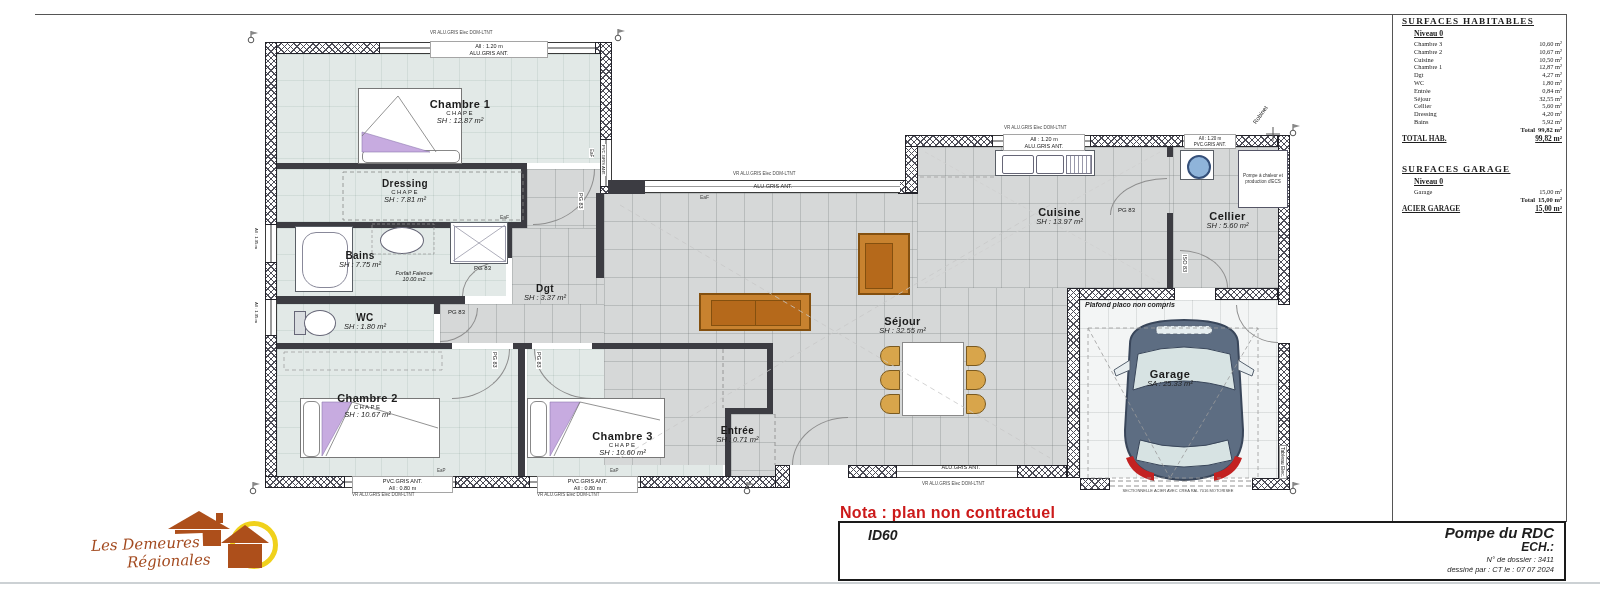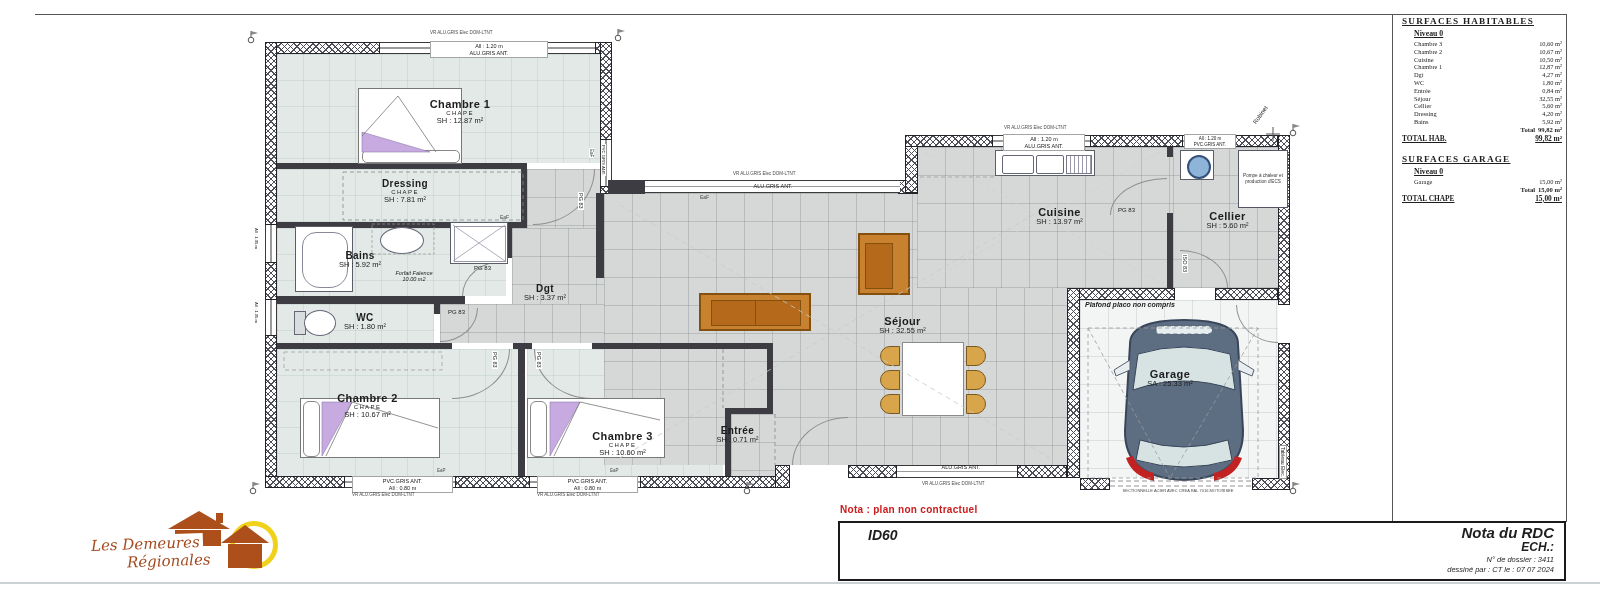--- a/index.html
+++ b/index.html
@@ -34,21 +34,21 @@
   .arc{position:absolute;box-sizing:border-box;}
   .arc.tl{border-top:1px solid #8d8d8d;border-left:1px solid #8d8d8d;border-top-left-radius:100% 100%;}
   .arc.tr{border-top:1px solid #8d8d8d;border-right:1px solid #8d8d8d;border-top-right-radius:100% 100%;}
   .arc.bl{border-bottom:1px solid #8d8d8d;border-left:1px solid #8d8d8d;border-bottom-left-radius:100% 100%;}
   .arc.br{border-bottom:1px solid #8d8d8d;border-right:1px solid #8d8d8d;border-bottom-right-radius:100% 100%;}
   
   .rl{position:absolute;text-align:center;line-height:1.12;color:#1c1c1c;}
   .rn{font-weight:bold;font-size:11px;letter-spacing:.4px;}
   .rn.sm{font-size:10px;}
   .rf{font-size:6px;letter-spacing:1.4px;}
-  .ra{font-size:7.5px;}
+  .ra{font-size:7.5px;font-style:italic;}
   
   .wl{position:absolute;background:#fff;border:0.5px solid #a5a5a5;text-align:center;
       font-size:5.5px;line-height:6.5px;padding:1px 2px;white-space:nowrap;color:#222;}
   .tt{position:absolute;font-size:4.5px;color:#4a4a4a;white-space:nowrap;}
   .vt{position:absolute;writing-mode:vertical-rl;font-size:5.5px;color:#222;white-space:nowrap;background:#fff;padding:1px 0;}
   .dl{position:absolute;font-size:6px;color:#222;white-space:nowrap;}
   .fixture{position:absolute;box-sizing:border-box;background:#fff;border:1px solid #5a5f66;}
   .chair{position:absolute;width:20px;height:20px;background:#d8a54b;border:1px solid #7a5a20;box-sizing:border-box;}
   
   .srow{display:flex;justify-content:space-between;font-size:6.4px;line-height:7.8px;padding:0 4px 0 16px;}
@@ -290,21 +290,21 @@
     <div class="rf">CHAPE</div>
     <div class="ra">SH : 12.87 m²</div>
   </div>
   <div class="rl" style="left:340px;top:178px;width:130px;">
     <div class="rn sm">Dressing</div>
     <div class="rf">CHAPE</div>
     <div class="ra">SH : 7.81 m²</div>
   </div>
   <div class="rl" style="left:315px;top:250px;width:90px;">
     <div class="rn sm">Bains</div>
-    <div class="ra">SH : 5.92 m²</div>
+    <div class="ra">SH : 7.75 m²</div>
   </div>
   <div class="rl" style="left:378px;top:270px;width:72px;font-style:italic;">
     <div style="font-size:5.5px;">Forfait Faïence</div>
     <div style="font-size:5.5px;">10.00 m2</div>
   </div>
   <div class="rl" style="left:330px;top:312px;width:70px;">
     <div class="rn sm">WC</div>
     <div class="ra">SH : 1.80 m²</div>
   </div>
   <div class="rl" style="left:505px;top:283px;width:80px;">
@@ -447,42 +447,42 @@
         <span>5,92 m²</span>
       </div>
     <div class="stotal">
         <span>Total</span>
         <span>99,82 m²</span>
       </div>
     <div class="sgrand">
         <span>TOTAL HAB.</span>
         <span>99,82 m²</span>
       </div>
-    <div class="shead" style="margin-top:11px;">SURFACES GARAGE</div>
+    <div class="shead" style="margin-top:21px;">SURFACES GARAGE</div>
     <div class="slevel">Niveau 0</div>
     <div class="srow">
         <span>Garage</span>
         <span>15,00 m²</span>
       </div>
     <div class="stotal">
         <span>Total</span>
         <span>15,00 m²</span>
       </div>
     <div class="sgrand">
-        <span>TOTAL CHAPE</span>
+        <span>ACIER GARAGE</span>
         <span>15,00 m²</span>
       </div>
   </div>
 
-  <div class="abs" style="left:840px;top:504px;font-size:10px;font-weight:bold;color:#cc1a1a;letter-spacing:.3px;">Nota : plan non contractuel</div>
+  <div class="abs" style="left:840px;top:504px;font-size:16px;font-weight:bold;color:#cc1a1a;letter-spacing:.3px;">Nota : plan non contractuel</div>
 
   <div class="abs" style="left:838px;top:521px;width:728px;height:60px;border:2px solid #1a1a1a;box-sizing:border-box;background:#fff;">
     <div class="abs tb-it" style="left:28px;top:4px;font-size:14px;font-weight:bold;">ID60</div>
     <div class="abs" style="right:10px;top:2px;text-align:right;">
-      <div class="tb-it" style="font-size:15px;font-weight:bold;line-height:16px;">Nota du RDC</div>
+      <div class="tb-it" style="font-size:15px;font-weight:bold;line-height:16px;">Pompe du RDC</div>
       <div class="tb-it" style="font-size:12px;font-weight:bold;line-height:13px;">ECH.:</div>
       <div class="tb-it" style="font-size:7.5px;line-height:11px;">N° de dossier : 3411</div>
       <div class="tb-it" style="font-size:7.5px;line-height:10px;">dessiné par : CT   le : 07 07 2024</div>
     </div>
   </div>
 
   <div class="abs" style="left:78px;top:505px;width:220px;height:78px;">
     <div class="abs" style="left:152px;top:16px;width:48px;height:48px;border:5px solid #f0d11c;border-radius:50%;box-sizing:border-box;"></div>
     <svg class="abs" style="left:0;top:0;" width="220" height="78" viewBox="0 0 220 78">
       <polygon points="90,24 121,6 152,24" fill="#ad4f1b"></polygon>

